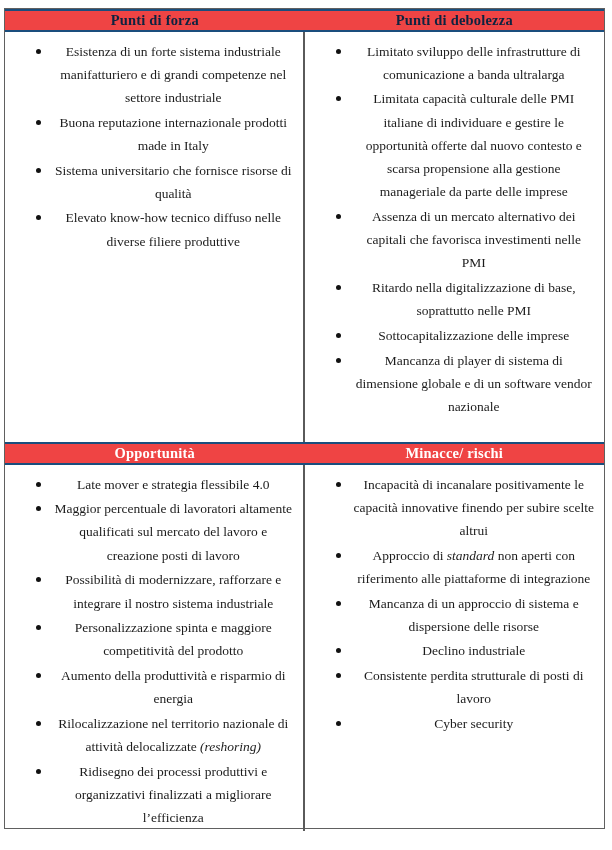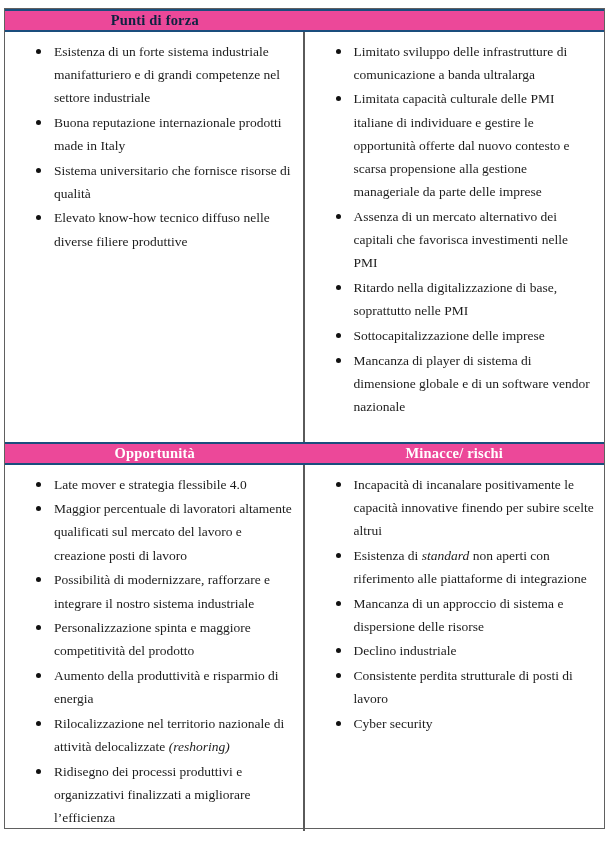--- a/index.html
+++ b/index.html
@@ -27,21 +27,21 @@
     box-sizing: border-box;
     display: flex;
     flex-direction: column;
     background: #ffffff;
   }
   .header-row {
     display: flex;
     flex: 0 0 auto;
     height: 23px;
     box-sizing: border-box;
-    background: #ec4899;
+    background: #ef4444;
     border-top: 2px solid #1a4e7d;
     border-bottom: 2px solid #1a4e7d;
   }
   .header-cell {
     width: 50%;
     text-align: center;
     font-weight: bold;
     font-size: 14.5px;
     line-height: 19px;
     letter-spacing: 0.2px;
@@ -53,20 +53,21 @@
     display: flex;
     box-sizing: border-box;
   }
   .content-row.top { flex: 0 0 410px; }
   .content-row.bottom { flex: 1 1 auto; }
   .cell {
     width: 50%;
     box-sizing: border-box;
     padding-top: 6px;
     overflow: hidden;
+    text-align: center;
   }
   .cell.left { border-right: 2px solid #5a5a5a; }
   ul.bullet-list {
     list-style: none;
     margin: 0;
     padding: 0;
   }
   ul.bullet-list li {
     position: relative;
     padding-left: 49px;
@@ -90,20 +91,21 @@
   .italic { font-style: italic; }
 </style>
 </head>
 <body>
 
 <div class="page">
   <div class="swot-table">
 
     <div class="header-row row-top">
       <div class="header-cell">Punti di forza</div>
+      <div class="header-cell">Punti di debolezza</div>
     </div>
 
     <div class="content-row top">
       <div class="cell left">
         <ul class="bullet-list">
             <li><span>Esistenza di un forte sistema industriale manifatturiero e di grandi competenze nel settore industriale</span></li>
             <li><span>Buona reputazione internazionale prodotti made in Italy</span></li>
             <li><span>Sistema universitario che fornisce risorse di qualità</span></li>
             <li><span>Elevato know-how tecnico diffuso nelle diverse filiere produttive</span></li>
           </ul>
@@ -133,21 +135,21 @@
             <li><span>Possibilità di modernizzare, rafforzare e integrare il nostro sistema industriale</span></li>
             <li><span>Personalizzazione spinta e maggiore competitività del prodotto</span></li>
             <li><span>Aumento della produttività e risparmio di energia</span></li>
             <li><span>Rilocalizzazione nel territorio nazionale di attività delocalizzate </span><span class="italic">(reshoring)</span></li>
             <li><span>Ridisegno dei processi produttivi e organizzativi finalizzati a migliorare l’efficienza</span></li>
           </ul>
       </div>
       <div class="cell right">
         <ul class="bullet-list">
             <li><span>Incapacità di incanalare positivamente le capacità innovative finendo per subire scelte altrui</span></li>
-            <li><span>Esistenza di </span><span class="italic">standard</span><span> non aperti con riferimento alle piattaforme di integrazione</span></li>
+            <li><span>Approccio di </span><span class="italic">standard</span><span> non aperti con riferimento alle piattaforme di integrazione</span></li>
             <li><span>Mancanza di un approccio di sistema e dispersione delle risorse</span></li>
             <li><span>Declino industriale</span></li>
             <li><span>Consistente perdita strutturale di posti di lavoro</span></li>
             <li><span>Cyber security</span></li>
           </ul>
       </div>
     </div>
 
   </div>
 </div>

